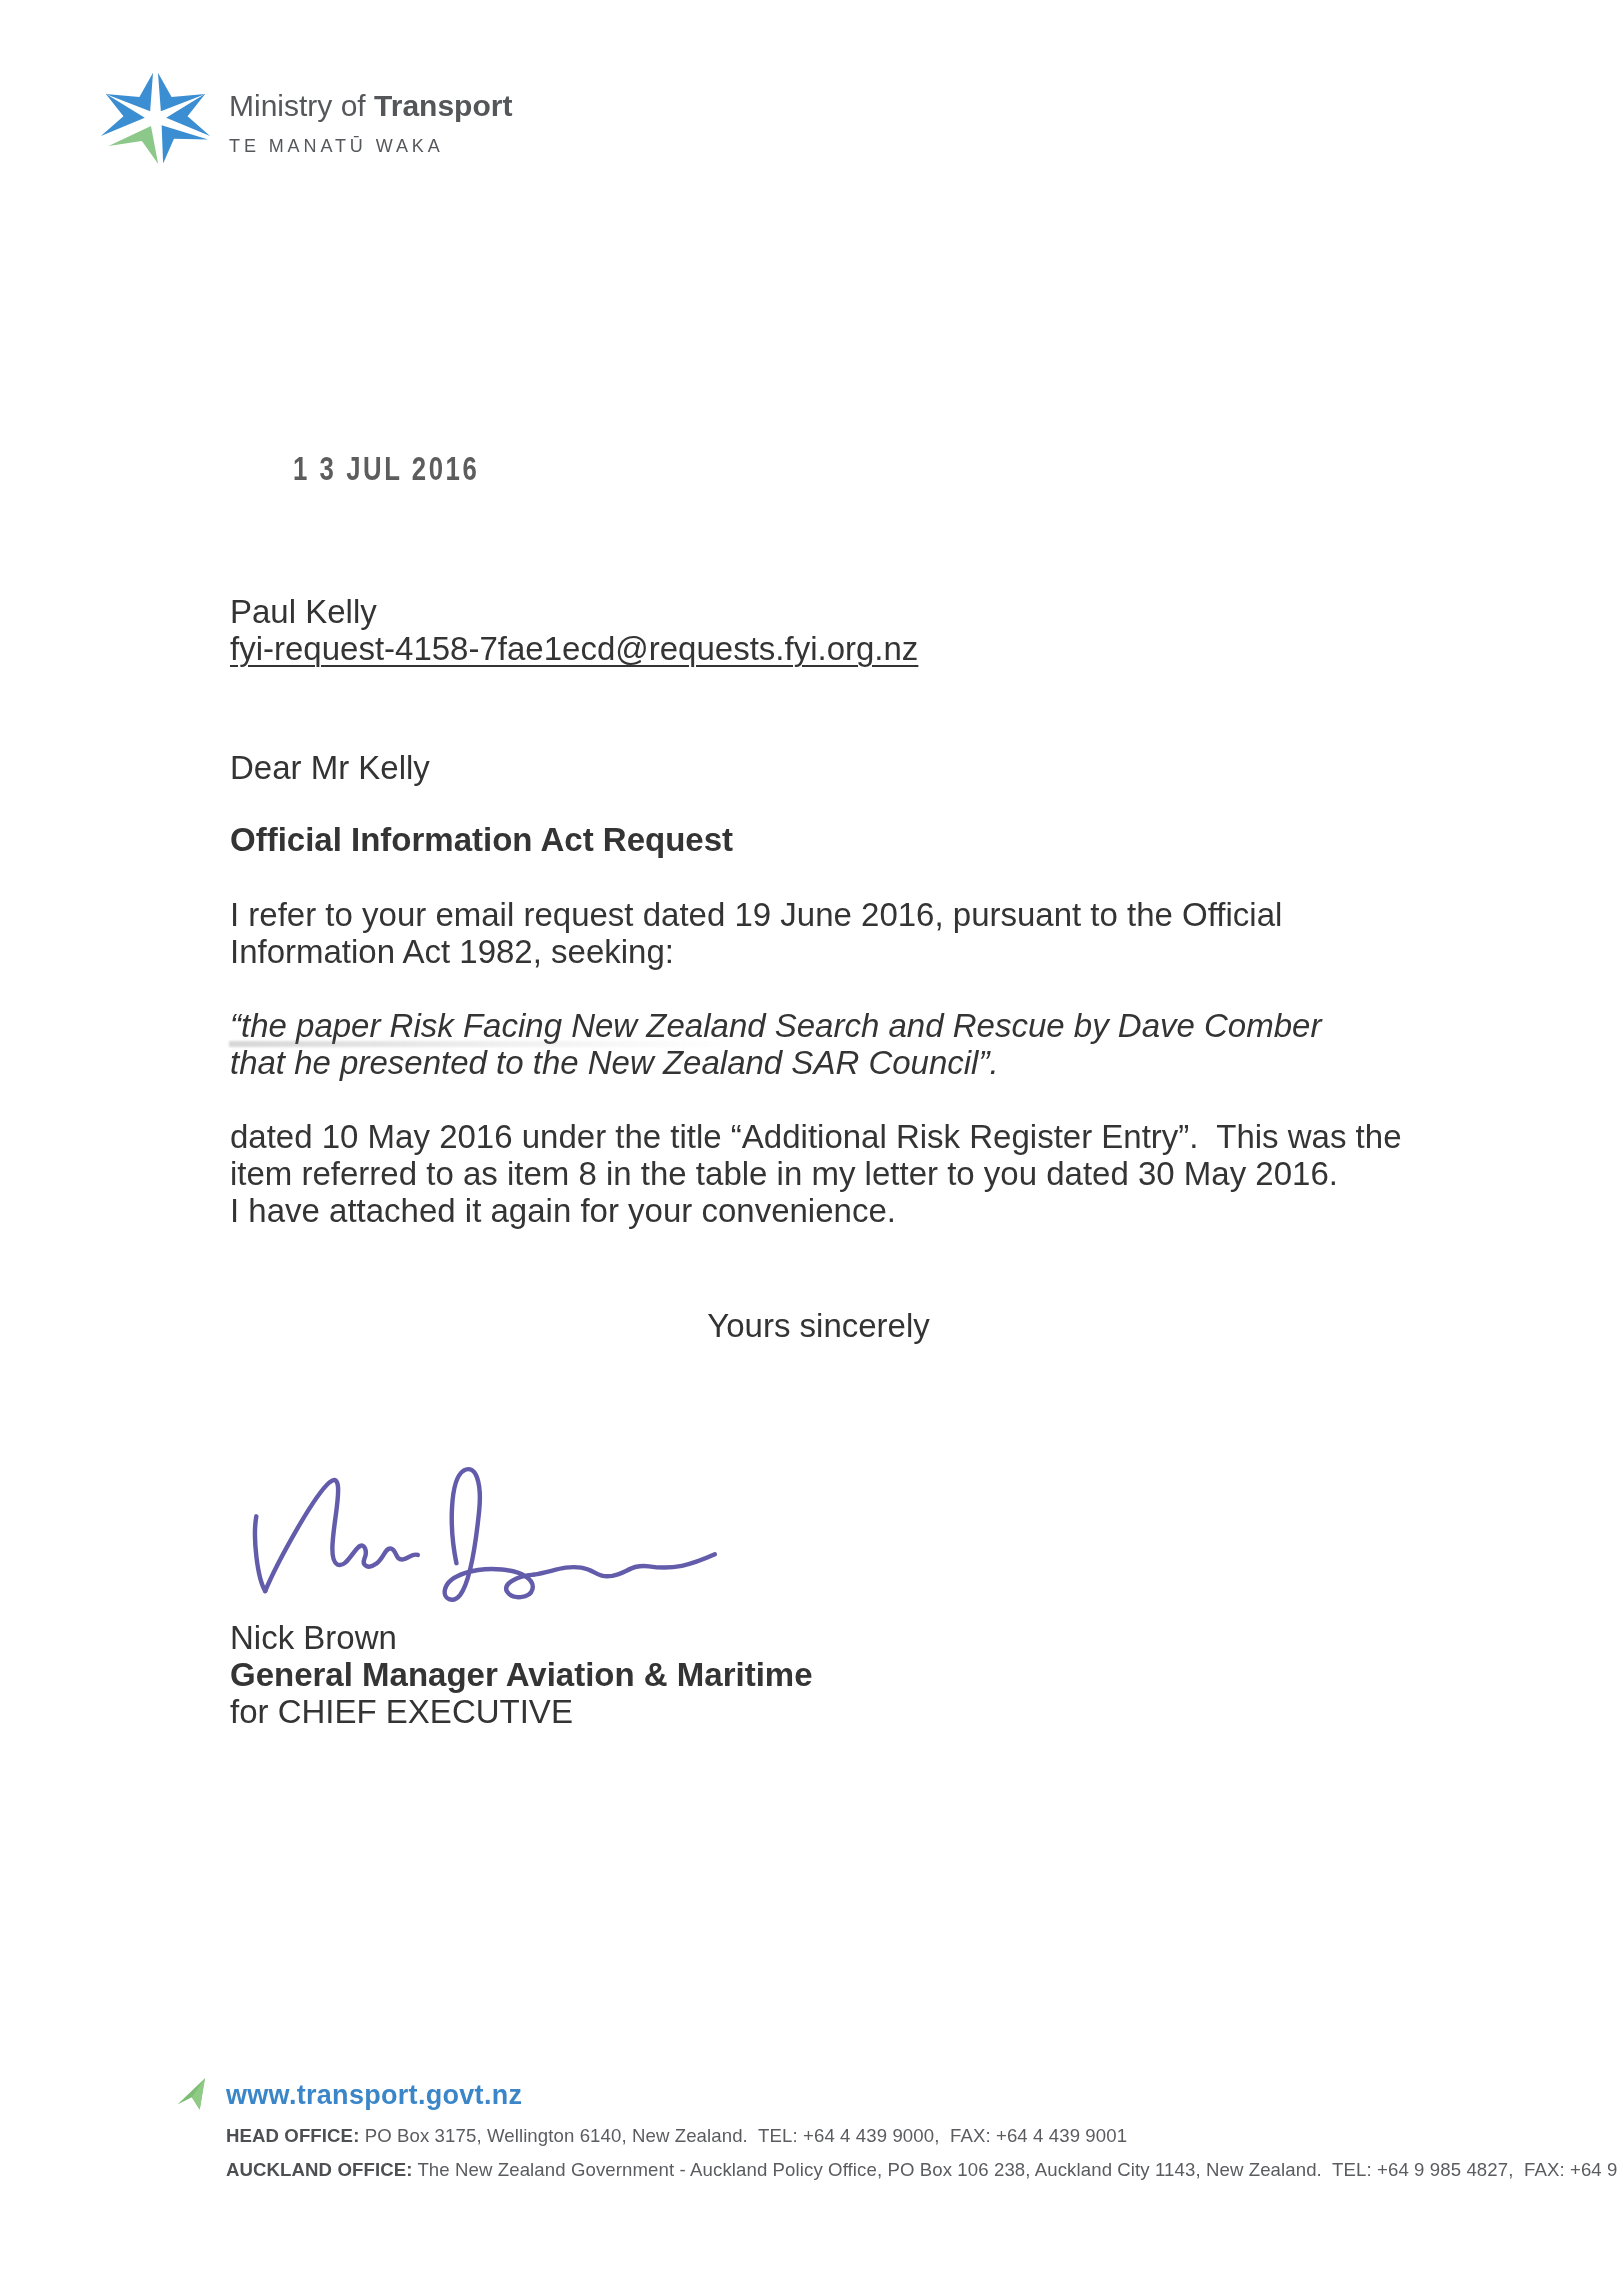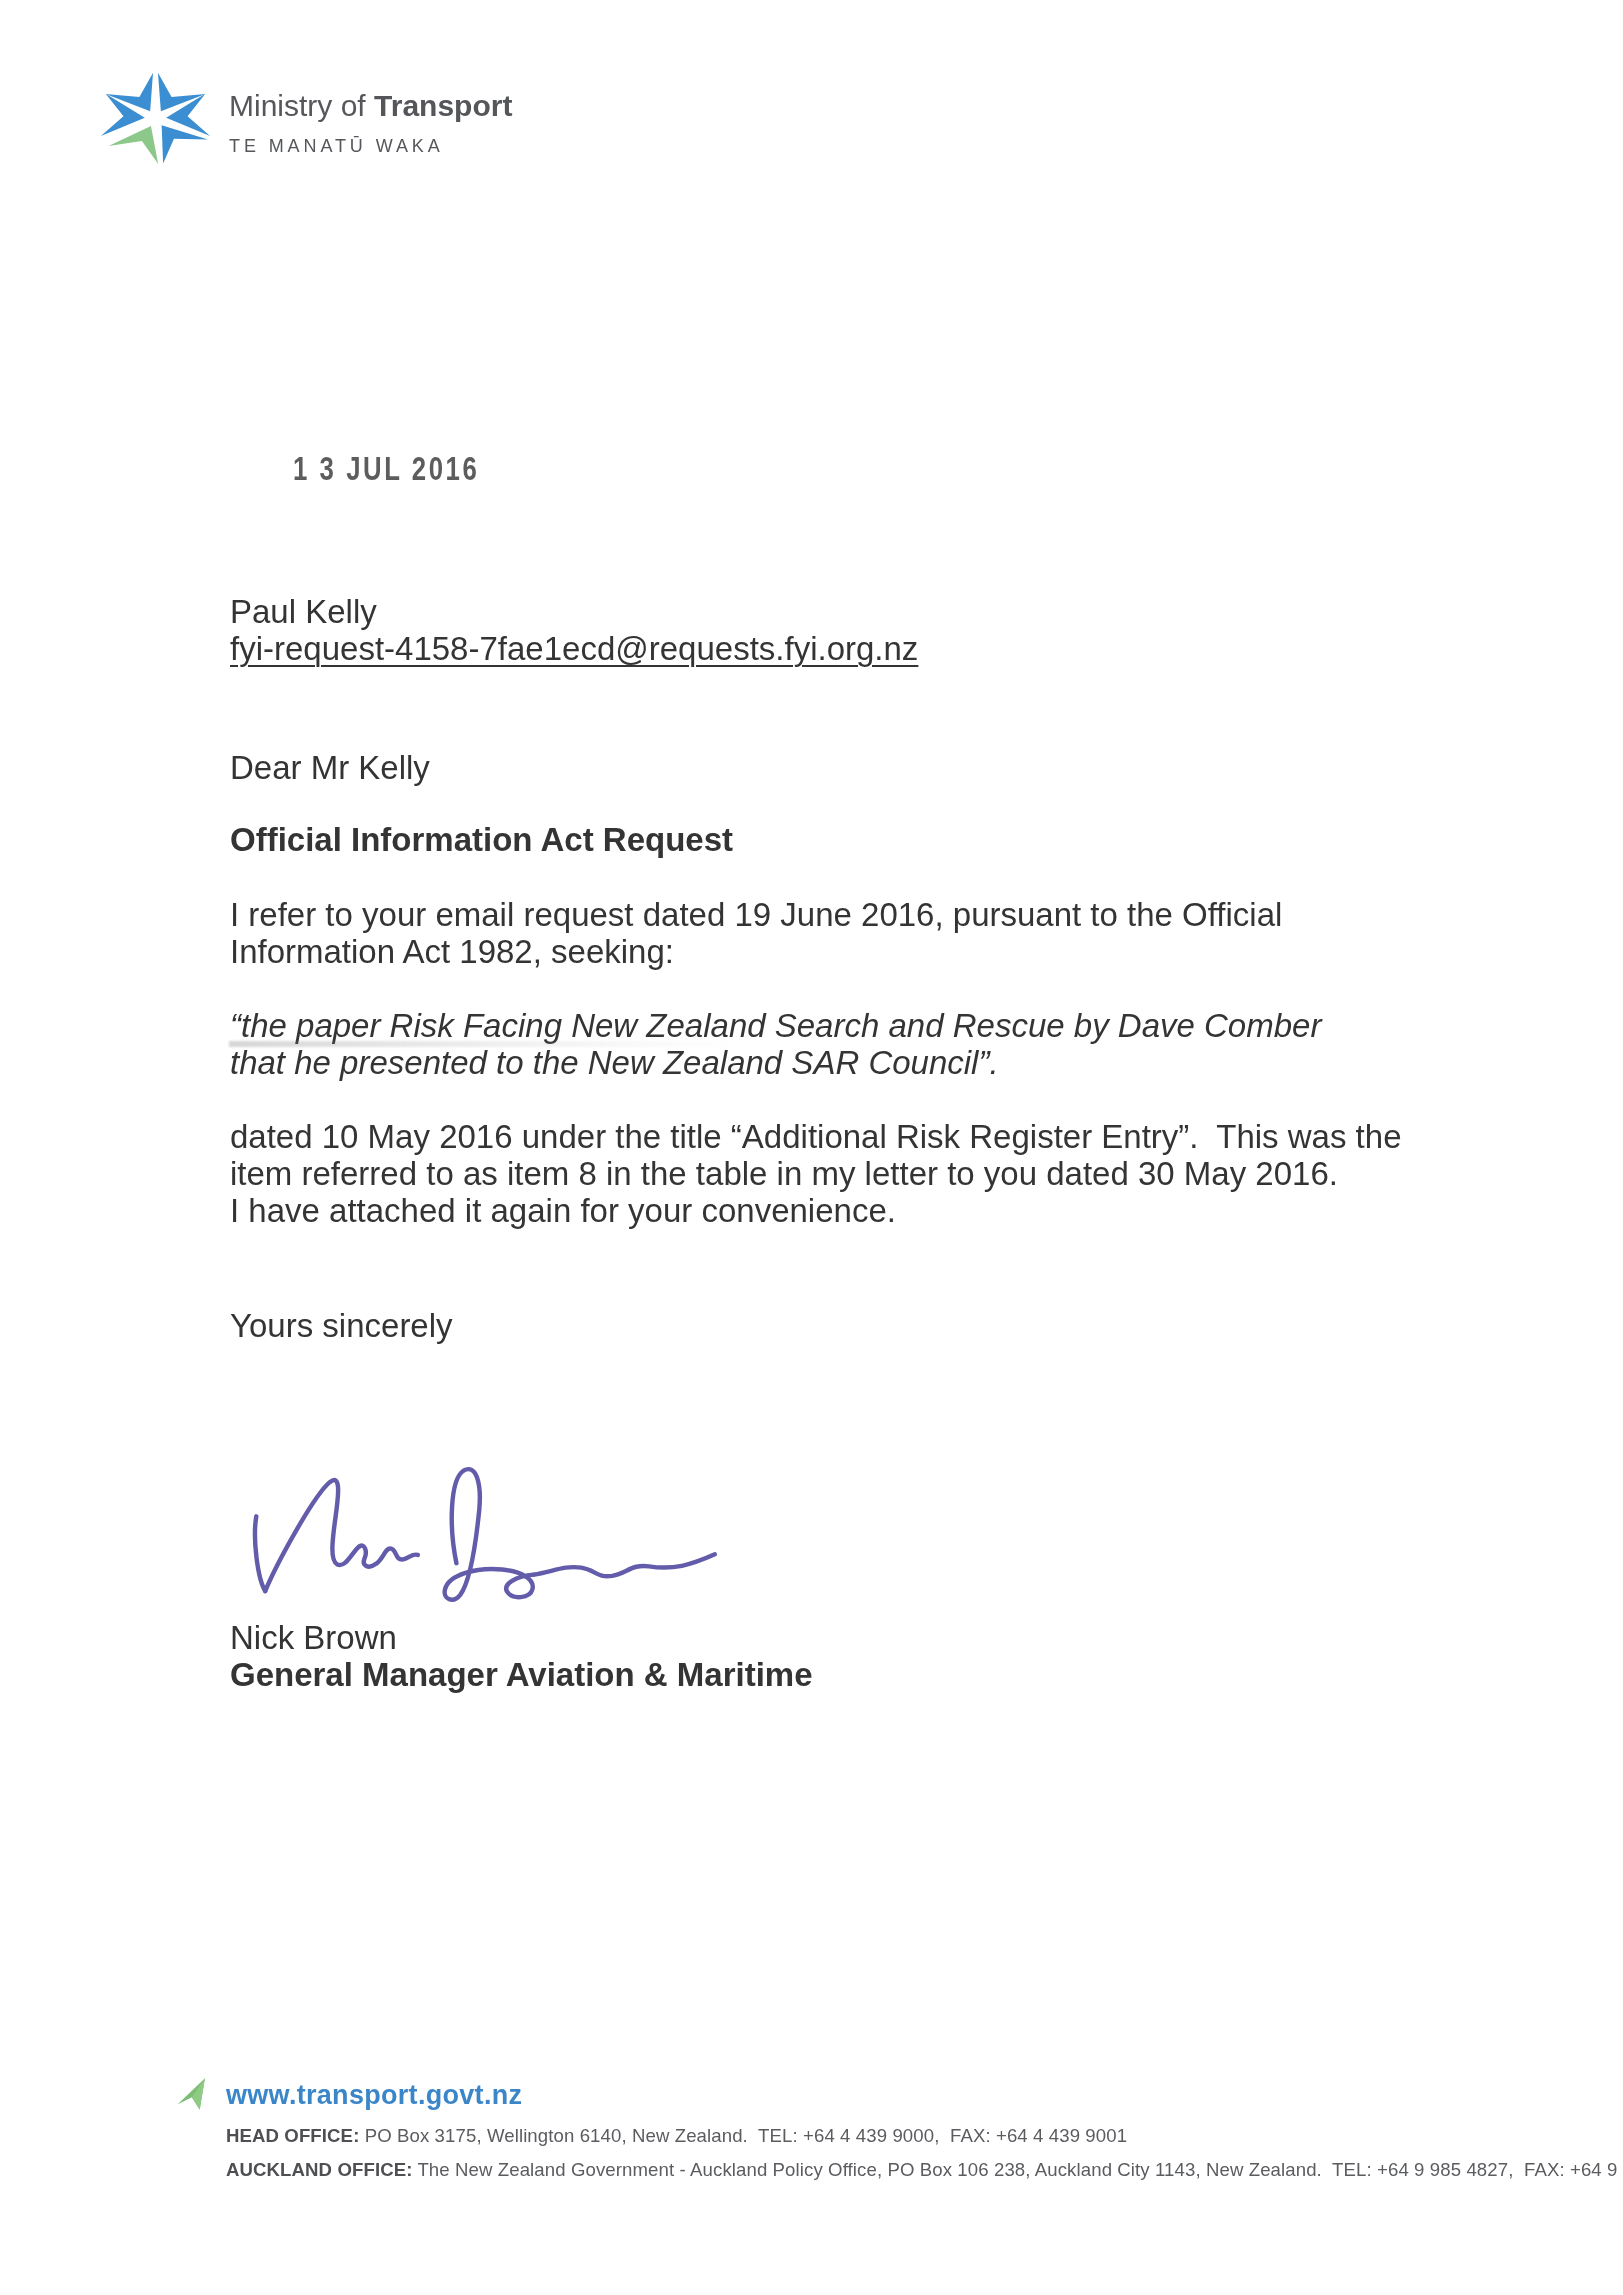--- a/index.html
+++ b/index.html
@@ -36,21 +36,21 @@
     text-underline-offset:4.6px;
     cursor:pointer;
   }
   
   .content{position:absolute;left:230px;top:749px;width:1177px;}
   .salutation{margin:0 0 35px 0;}
   .subject{margin:0 0 38px 0;font-weight:bold;}
   .para{margin:0 0 37px 0;}
   .para.quote{font-style:italic;}
   .para.last{margin-bottom:78px;}
-  .closing{margin:0;}
+  .closing{margin:0;text-align:center;}
   
   .scan-streak{
     position:absolute;left:229px;top:1041px;width:504px;height:5.9px;
     background:linear-gradient(90deg,rgba(110,110,110,.28),rgba(150,150,150,.14) 55%,rgba(170,170,170,0));
     filter:blur(1.3px);
   }
   
   .signature{position:absolute;left:232px;top:1434px;}
   .sig-block{position:absolute;left:230px;top:1619px;}
   .sig-title{font-weight:bold;}
@@ -126,20 +126,21 @@
       <path d="M 50 248 C 68 205 126 98 152 76 C 170 62 166 96 161 132 C 156 168 152 200 164 206 C 177 212 188 186 198 178"></path>
       <path d="M 198 178 C 206 171 212 184 207 196 C 202 208 213 214 225 205 C 238 196 239 179 249 181 C 258 183 255 200 268 198 C 278 196 282 188 291 191"></path>
       <path d="M 352 204 C 340 146 342 72 363 58 C 383 46 392 78 388 120 C 383 170 374 232 358 254 C 347 268 330 261 334 245 C 340 222 384 210 424 214 C 455 217 476 229 472 245 C 468 260 440 262 432 249 C 425 237 446 224 474 222"></path>
       <path d="M 474 222 C 503 218 521 207 549 211 C 571 214 574 228 598 224 C 622 219 630 205 656 209 C 694 215 722 207 760 190"></path>
     </g>
   </svg>
 
   <div class="sig-block">
     <div class="line">Nick Brown</div>
     <div class="line sig-title">General Manager Aviation &amp; Maritime</div>
+    <div class="line">for CHIEF EXECUTIVE</div>
   </div>
 
   <div>
     <svg class="footer-arrow" width="37" height="38" viewBox="0 0 56 58" aria-hidden="true">
       <path d="M5 48 L47 8 L39 56 L27 37 Z" fill="#7dbd74"></path>
       <path d="M27 37 L47 8 L39 56 Z" fill="#8fcb85"></path>
     </svg>
     <div class="website">www.transport.govt.nz</div>
     <div class="office-line office-head"><span class="office-label">HEAD OFFICE:</span><span> PO Box 3175, Wellington 6140, New Zealand.  TEL: +64 4 439 9000,  FAX: +64 4 439 9001</span></div>
     <div class="office-line office-auckland"><span class="office-label">AUCKLAND OFFICE:</span><span> The New Zealand Government - Auckland Policy Office, PO Box 106 238, Auckland City 1143, New Zealand.  TEL: +64 9 985 4827,  FAX: +64 9 985 4849</span></div>

